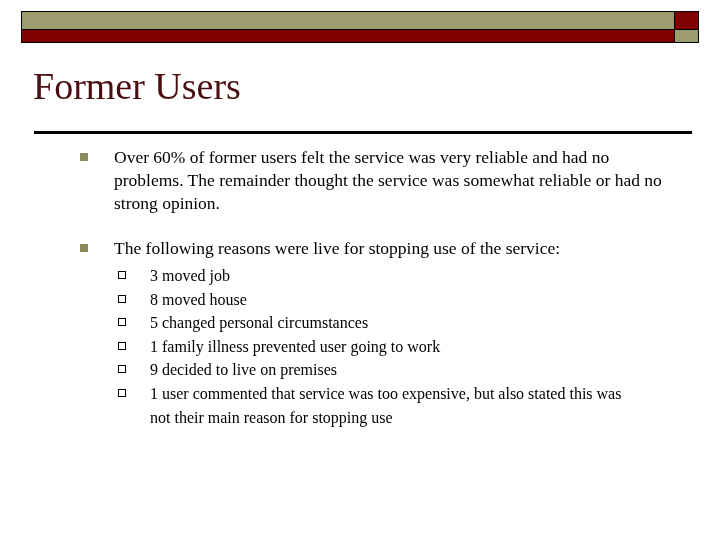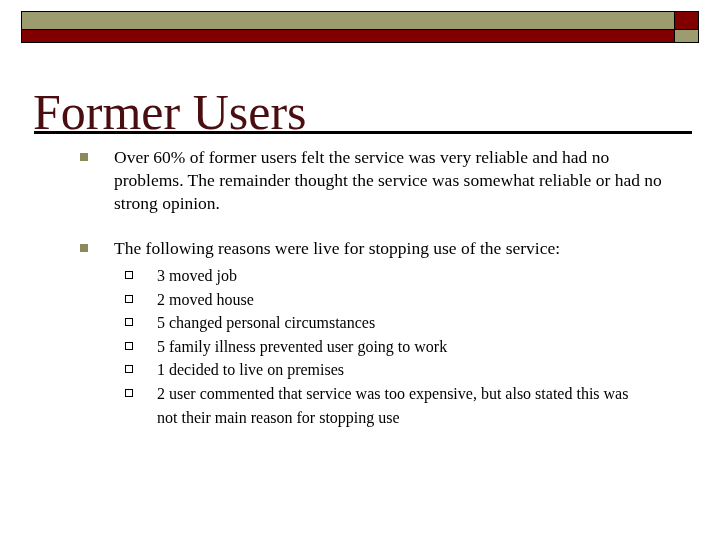--- a/index.html
+++ b/index.html
@@ -54,23 +54,23 @@
     left: 653px;
     top: 18px;
     width: 25px;
     height: 14px;
   }
 
   
   #title {
     position: absolute;
     left: 33px;
-    top: 90px;
+    top: 64px;
     width: 660px;
-    font-size: 50px;
+    font-size: 38px;
     line-height: 44px;
     letter-spacing: 0px;
     white-space: nowrap;
   }
 
   
   #title-rule {
     position: absolute;
     left: 34px;
     top: 131px;
@@ -113,21 +113,20 @@
   }
 
   .l2-list {
     margin-top: 4px;
   }
   .l2-item {
     position: relative;
     padding-left: 150px;
     padding-right: 86px;
     min-height: 23px;
-    margin-left: 7px;
   }
   .l2-item .l2-text {
     font-size: 16px;
     line-height: 23.6px;
     color: #000000;
   }
   .l2-bullet {
     position: absolute;
     left: 118px;
     top: 7px;
@@ -168,39 +167,39 @@
 
   <div class="l2-list">
 
     <div class="l2-item">
       <span class="l2-bullet"></span>
       <div class="l2-text">3 moved job</div>
     </div>
 
     <div class="l2-item">
       <span class="l2-bullet"></span>
-      <div class="l2-text">2 moved house</div>
+      <div class="l2-text">8 moved house</div>
     </div>
 
 
     <div class="l2-item">
       <span class="l2-bullet"></span>
       <div class="l2-text">5 changed personal circumstances</div>
     </div>
 
     <div class="l2-item">
       <span class="l2-bullet"></span>
-      <div class="l2-text">5 family illness prevented user going to work</div>
-    </div>
-
-
-    <div class="l2-item">
-      <span class="l2-bullet"></span>
-      <div class="l2-text">1 decided to live on premises</div>
-    </div>
-
-    <div class="l2-item">
-      <span class="l2-bullet"></span>
-      <div class="l2-text">2 user commented that service was too expensive, but also stated this was not their main reason for stopping use</div>
+      <div class="l2-text">1 family illness prevented user going to work</div>
+    </div>
+
+
+    <div class="l2-item">
+      <span class="l2-bullet"></span>
+      <div class="l2-text">9 decided to live on premises</div>
+    </div>
+
+    <div class="l2-item">
+      <span class="l2-bullet"></span>
+      <div class="l2-text">1 user commented that service was too expensive, but also stated this was not their main reason for stopping use</div>
     </div>
 
   </div>
 </div>
 
 </body></html>

